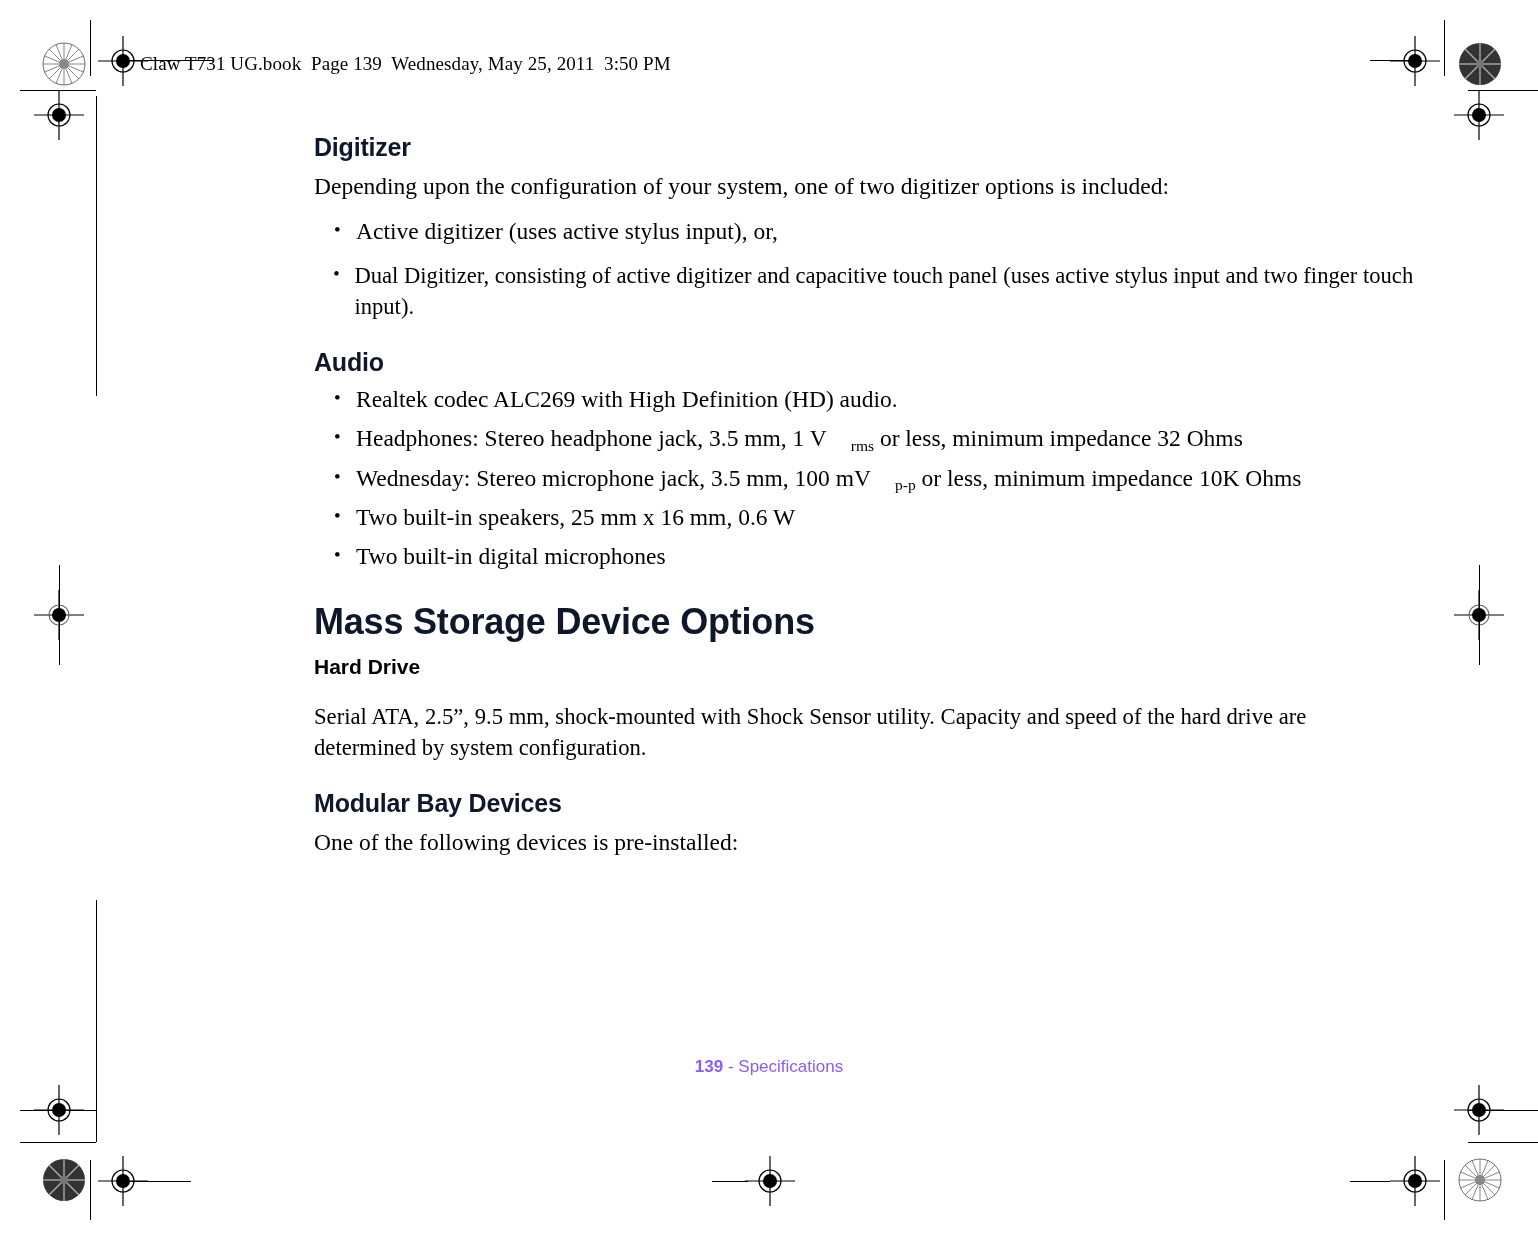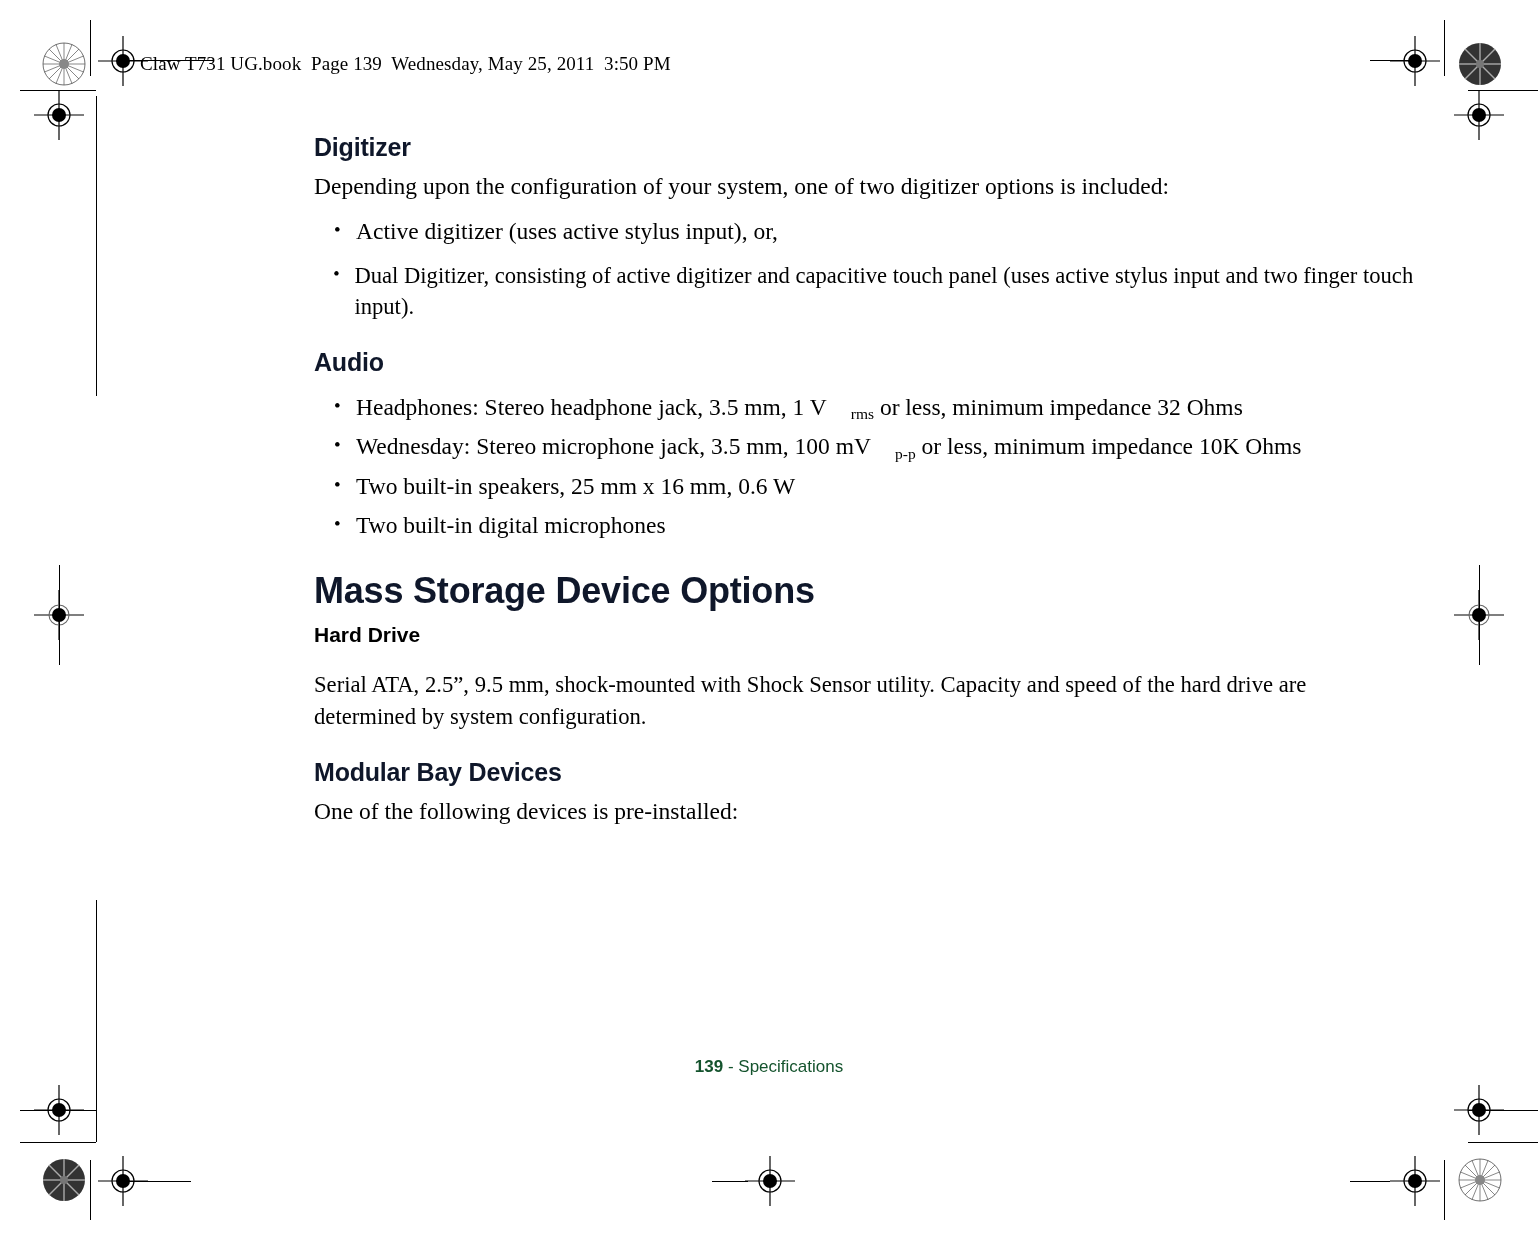--- a/index.html
+++ b/index.html
@@ -132,21 +132,21 @@
 
   
   .page-footer {
     position: absolute;
     left: 0;
     top: 1057px;
     width: 1538px;
     text-align: center;
     font-family: "Liberation Sans", sans-serif;
     font-size: 17px;
-    color: #14532d;
+    color: #8b5cf6;
     white-space: pre;
   }
   .page-footer .pg-num { font-weight: bold; }
 </style>
 </head>
 <body>
 
 <div class="mark-layer">
 
   <span class="starburst" style="left:42px; top:42px;">
@@ -403,20 +403,21 @@
     <div class="sp-12"></div>
     <li class="squeeze">Dual Digitizer, consisting of active digitizer and capacitive touch panel (uses active stylus input and two finger touch input).</li>
   </ul>
 
   <div class="sp-26"></div>
 
   <h2 class="section-red">Audio</h2>
   <div class="sp-8"></div>
 
   <ul class="bullets">
+    <li>Realtek codec ALC269 with High Definition (HD) audio.</li>
     <div class="sp-8"></div>
 
     <li><span class="lbl-bold">Headphones:</span><span> Stereo headphone jack, 3.5 mm, 1 V</span><sub>rms</sub><span> or less, minimum impedance 32 Ohms</span></li>
     <div class="sp-8"></div>
 
     <li><span class="lbl-bold">Wednesday:</span><span> Stereo microphone jack, 3.5 mm, 100 mV</span><sub>p-p</sub><span> or less, minimum impedance 10K Ohms</span></li>
     <div class="sp-8"></div>
 
     <li>Two built-in speakers, 25 mm x 16 mm, 0.6 W</li>
     <div class="sp-8"></div>

